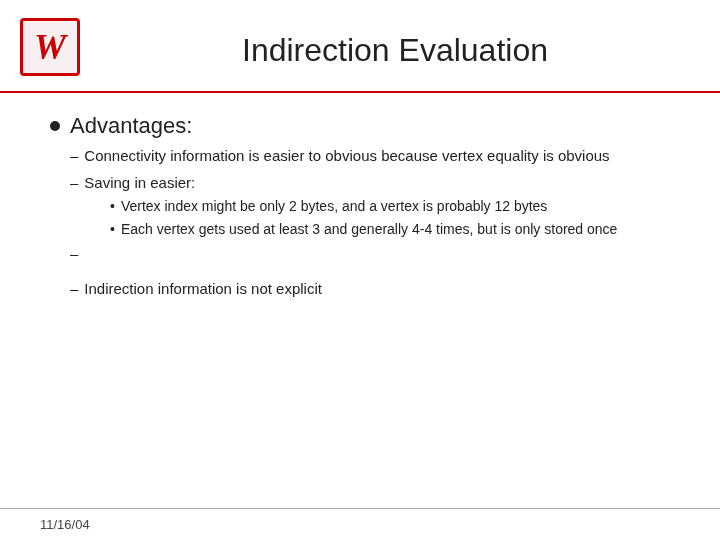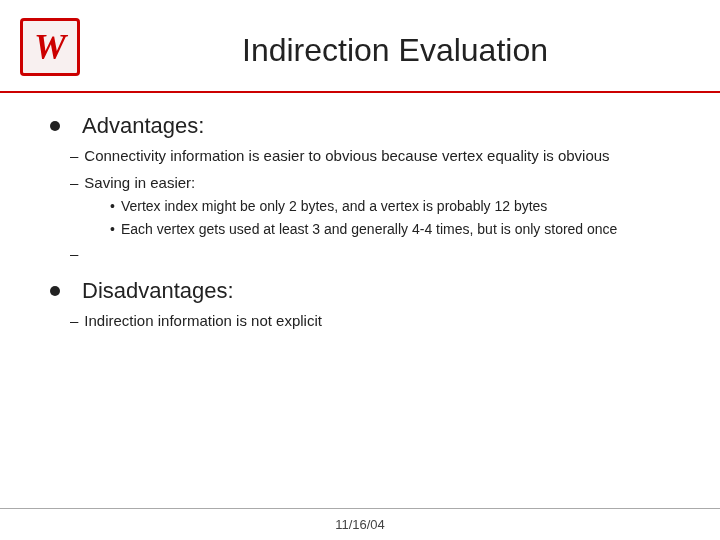--- a/index.html
+++ b/index.html
@@ -69,21 +69,21 @@
       flex: 1;
     }
 
     .section-header {
       font-size: 22px;
       font-family: Arial, Helvetica, sans-serif;
       color: #222222;
       margin-bottom: 10px;
       display: flex;
       align-items: center;
-      gap: 22px;
+      gap: 10px;
     }
 
     .bullet-dot {
       width: 10px;
       height: 10px;
       background: #222222;
       border-radius: 50%;
       flex-shrink: 0;
     }
 
@@ -124,21 +124,20 @@
     .bullet-item .bull {
       flex-shrink: 0;
     }
 
     .footer {
       border-top: 1px solid #aaaaaa;
       padding: 8px 40px;
       display: flex;
       justify-content: space-between;
       align-items: center;
-      flex-direction: column;
     }
 
     .footer-left {
       font-size: 13px;
       font-family: Arial, Helvetica, sans-serif;
       color: #444444;
     }
 
     .footer-center {
       font-size: 13px;
@@ -196,24 +195,20 @@
         </div>
       </div>
     </div>
 
     <div class="indent-1 mb-14">
       <div class="dash-item">
         <span class="dash">–</span>
       </div>
     </div>
 
-    <div class="section-header mb-6">
-      <div class="bullet-dot"></div>
-      <span>Disadvantages:</span>
-    </div>
 
     <div class="indent-1">
       <div class="dash-item">
         <span class="dash">–</span>
         <span>Indirection information is not explicit</span>
       </div>
     </div>
 
   </div>
 

